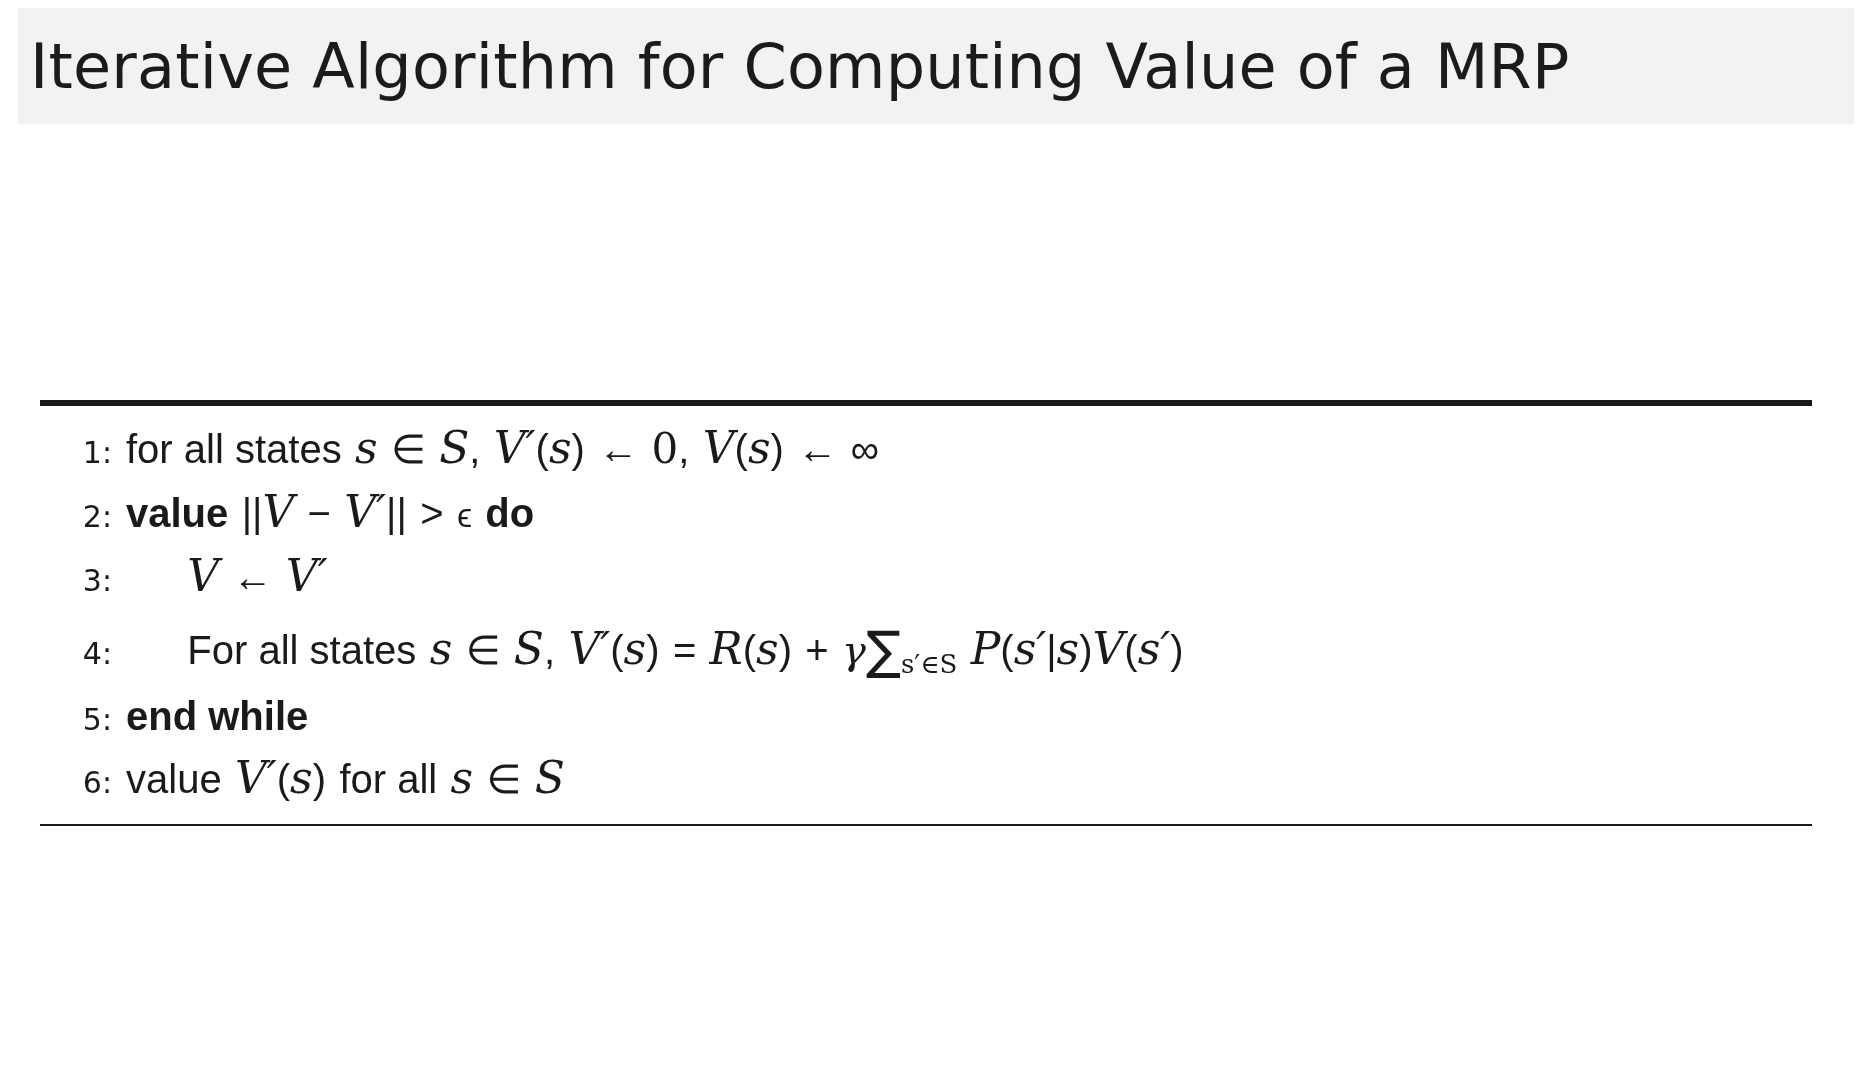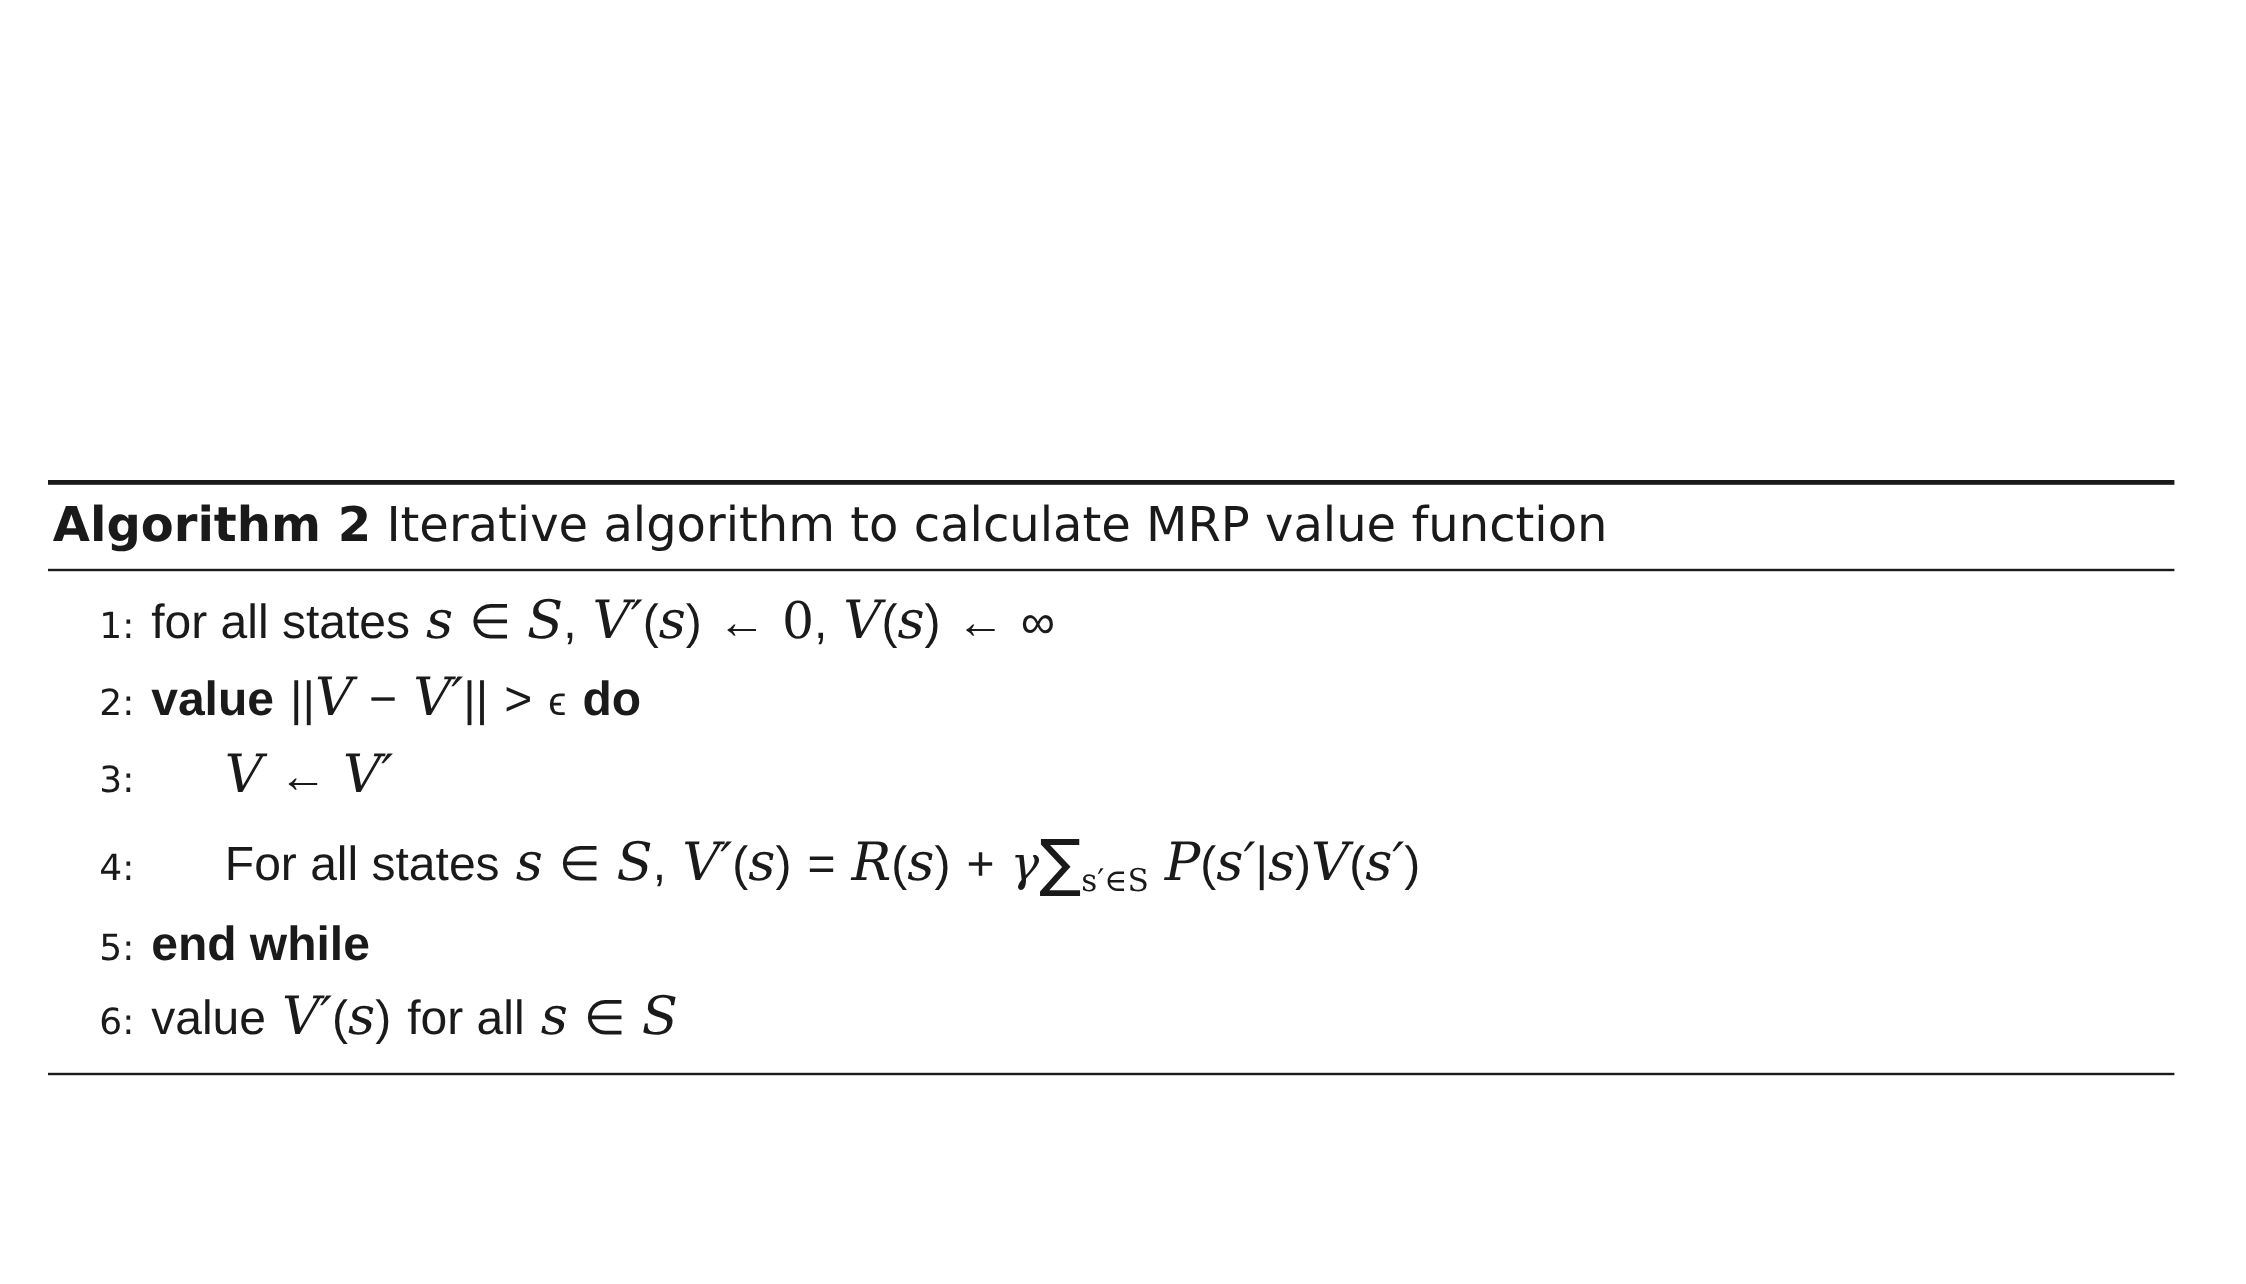--- a/index.html
+++ b/index.html
@@ -133,29 +133,28 @@
     font-family: "DejaVu Serif", serif;
     font-style: italic;
     font-size: 44px;
   }
 </style>
 </head>
 <body>
 
 <div class="slide">
 
+  <div class="title-bar">
+    <div class="title-text">Iterative Algorithm for Computing Value of a MRP</div>
+  </div>
 
   <div class="algorithm">
 
     <div class="rule-top"></div>
 
-    <div class="alg-caption">
-      <b>Algorithm 2</b>
-      <span>Iterative algorithm to calculate MRP value function</span>
-    </div>
 
     <div class="rule-mid"></div>
 
     <div class="alg-body">
 
       <div class="alg-line">
         <span class="line-no">1:</span>
         <span class="line-body">
           <span class="mop">for all states</span>
           <span class="mvar">s</span>

